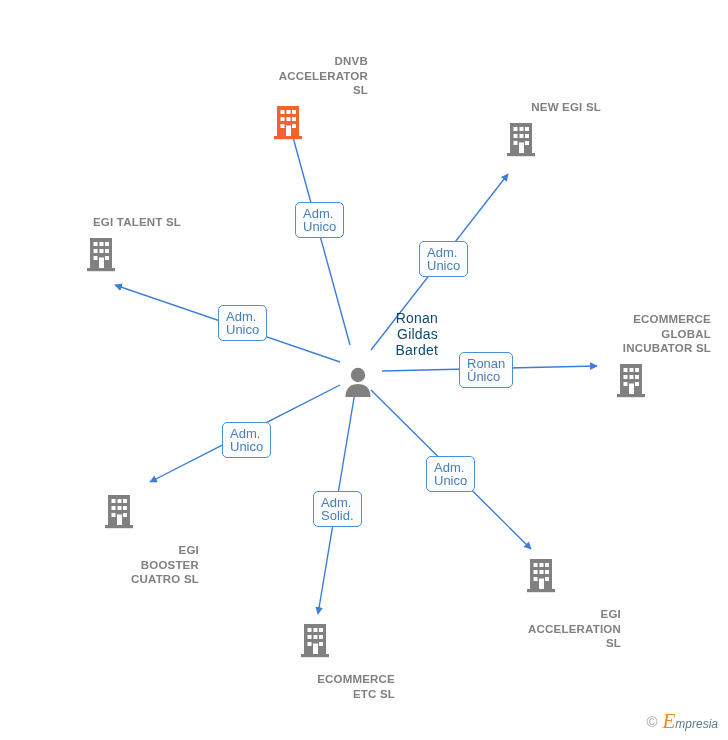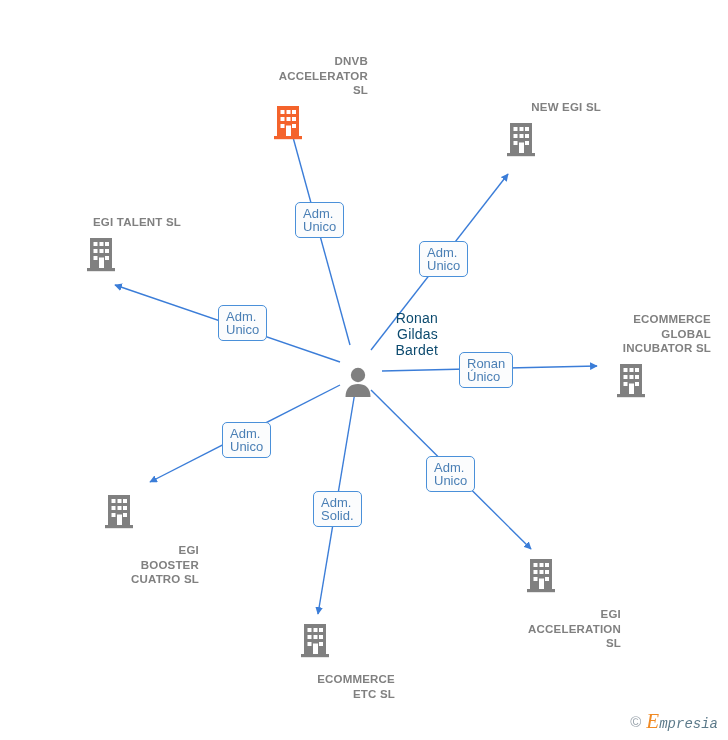--- a/index.html
+++ b/index.html
@@ -256,17 +256,17 @@
 Unico</div>
       <div class="edge-label" style="left: 313px; top: 491px;">Adm.
 Solid.</div>
       <div class="edge-label" style="left: 426px; top: 456px;">Adm.
 Unico</div>
     </div>
 
   <div class="watermark" style="position:absolute; right:10px; bottom:8px; z-index:6; display:flex; align-items:center; gap:5px;">
     <span style="font-size:15px; color:#9aa4ad;">©</span>
     <span style="line-height:1;">
-      <span style="font-family:'Liberation Serif', serif; font-style:italic; font-size:21px; color:#F08A24;">E</span><span style="font-family:Liberation Mono, monospace; font-style:italic; font-size:14px; color:#5c7a8a;">mpresia</span>
+      <span style="font-family:'Liberation Serif', serif; font-style:italic; font-size:21px; color:#F08A24;">E</span><span style="font-family:Liberation Sans, sans-serif; font-style:italic; font-size:12px; color:#5c7a8a;">mpresia</span>
     </span>
   </div>
 
 </div>
 
 </body></html>

